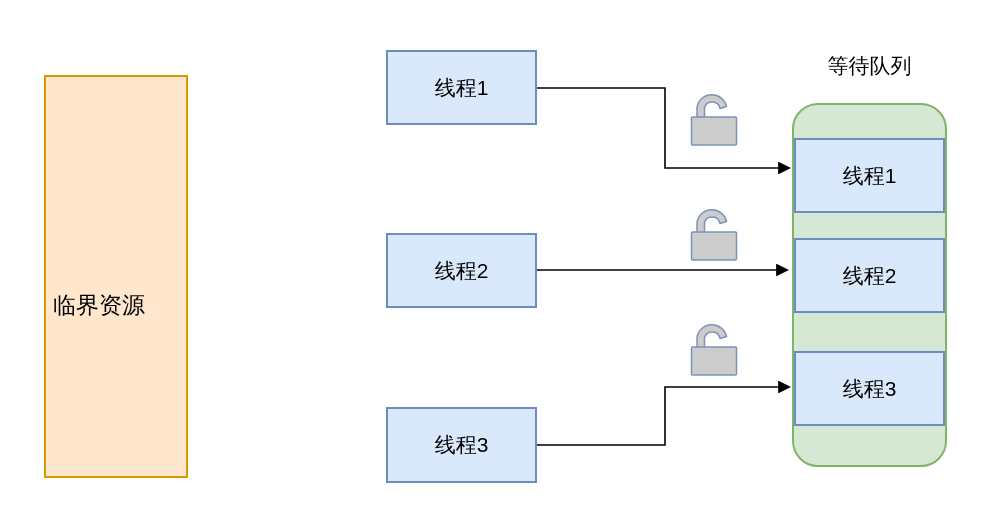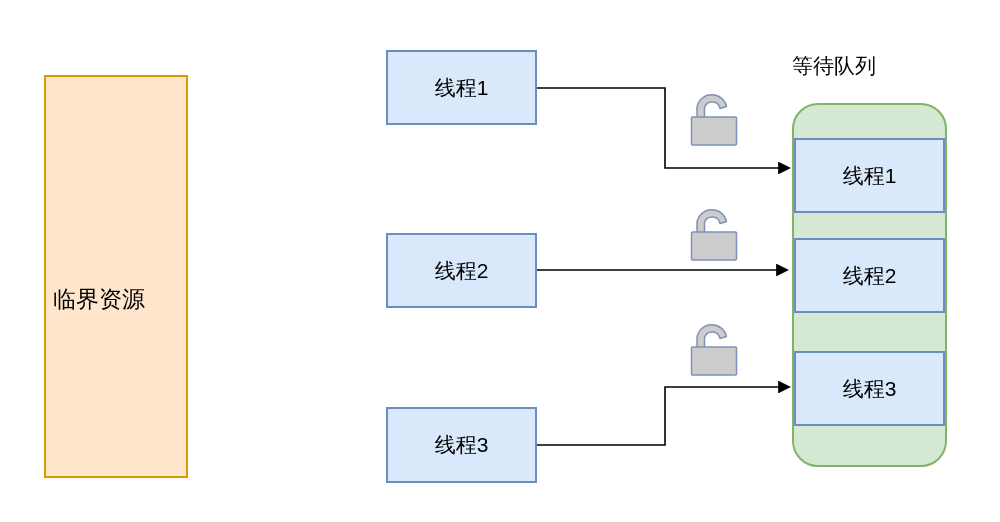--- a/index.html
+++ b/index.html
@@ -15,37 +15,37 @@
     font-family:"Liberation Sans","DejaVu Sans",sans-serif;color:var(--text);
   }
   .abs{position:absolute;box-sizing:border-box;}
 
   
   .resource{
     left:44px;top:75px;width:144px;height:403px;
     background:var(--resource-fill);border:2px solid var(--resource-stroke);
   }
   .resource-label{
-    position:absolute;left:7px;top:210px;font-size:23px;line-height:1.1;white-space:nowrap;
+    position:absolute;left:7px;top:216px;font-size:23px;line-height:1.1;white-space:nowrap;
   }
 
   
   .thread{
     width:151px;height:75px;background:var(--thread-fill);
     border:2px solid var(--thread-stroke);
     display:flex;align-items:center;justify-content:center;
     font-size:21px;
   }
   .t1{left:386px;top:50px;}
   .t2{left:386px;top:233px;}
   .t3{left:386px;top:407px;height:76px;}
 
   
   .queue-title{
-    left:792px;top:52px;width:155px;text-align:left;font-size:21px;white-space:nowrap;
+    left:792px;top:52px;width:155px;text-align:center;font-size:21px;white-space:nowrap;
   }
   .queue{
     left:792px;top:103px;width:155px;height:364px;
     background:var(--queue-fill);border:2px solid var(--queue-stroke);
     border-radius:26px;
   }
   .qitem{
     position:absolute;left:0;right:0;height:75px;box-sizing:border-box;
     background:var(--thread-fill);border:2px solid var(--thread-stroke);
     display:flex;align-items:center;justify-content:center;font-size:21px;

